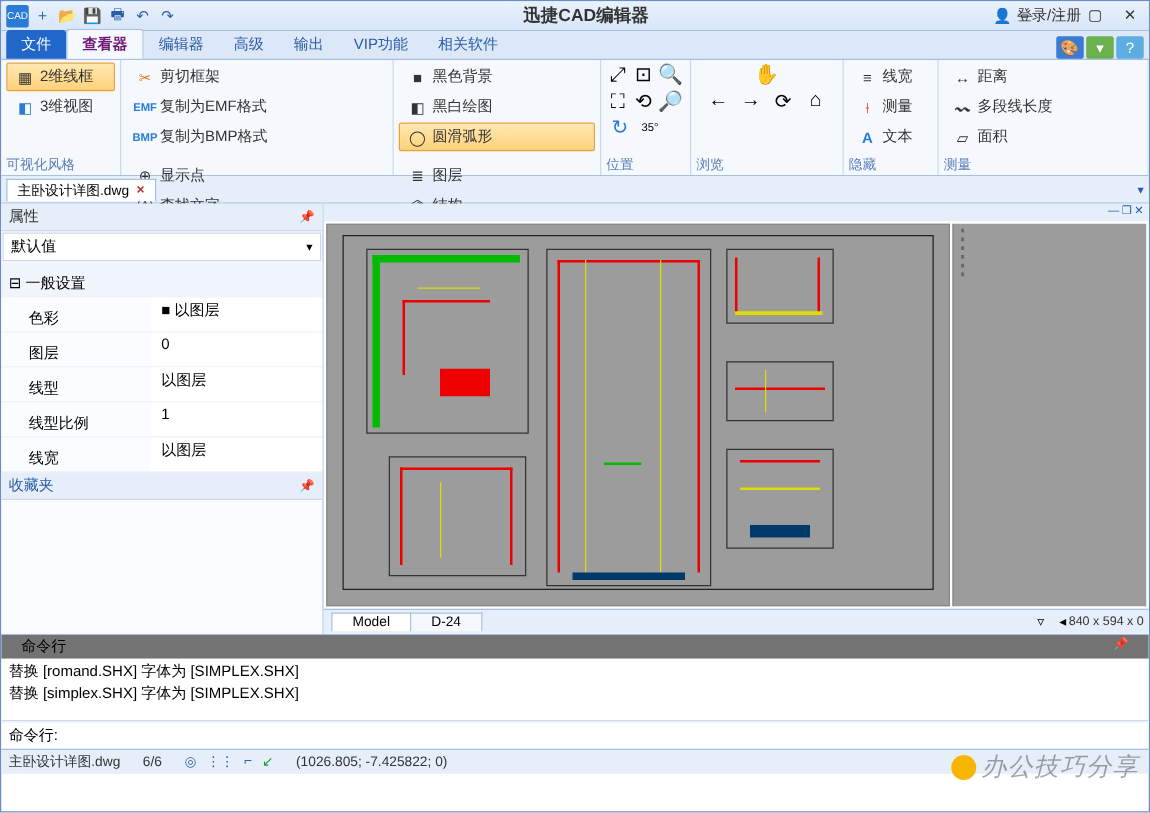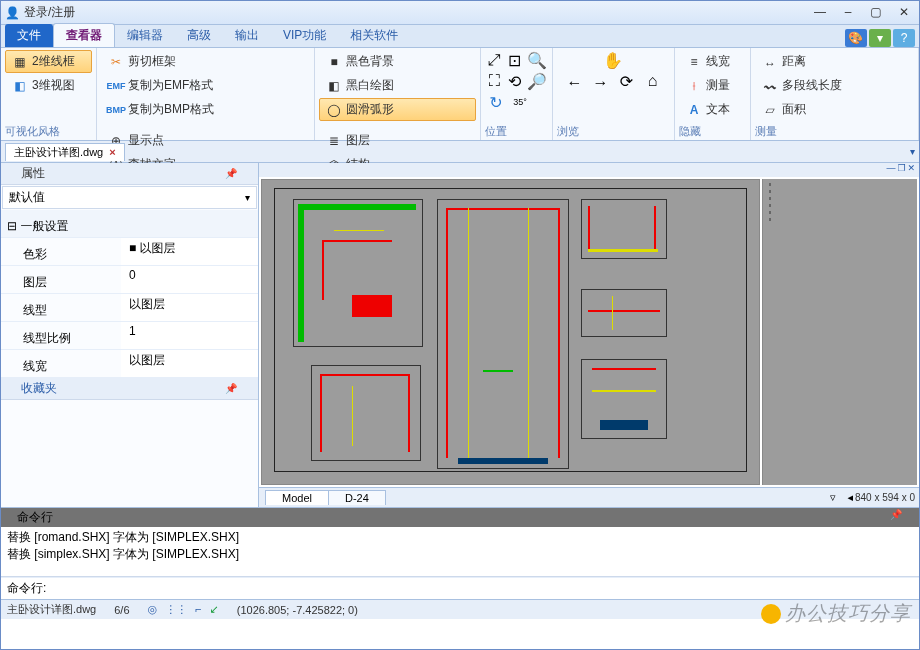--- a/index.html
+++ b/index.html
@@ -36,21 +36,21 @@
 
   
   .doctabbar { height:22px; background:#e6eef9; border-bottom:1px solid #a8c0e0; display:flex; align-items:center; padding:0 4px; }
   .doctab { background:#fff; border:1px solid #a8c0e0; border-bottom:none; padding:1px 8px; font-size:11px; display:flex; align-items:center; gap:6px;}
   .doctab .x{ color:#b33; font-weight:bold; cursor:pointer;}
   .doctabbar .arrow { margin-left:auto; font-size:10px; color:#2a5ca8; cursor:pointer;}
 
   
   .main { display:flex; height:344px; }
   .sidepanel { width:258px; border-right:1px solid #a8c0e0; background:#fafcff; display:flex; flex-direction:column; font-size:12px;}
-  .panel-head { background:#e6eef9; padding:2px 20px; border-bottom:1px solid #cdd9eb; color:#333; display:flex; align-items:center;}
+  .panel-head { background:#e6eef9; padding:2px 6px; border-bottom:1px solid #cdd9eb; color:#333; display:flex; align-items:center;}
   .panel-head .pin { margin-left:auto; font-size:10px;}
   .drop { border:1px solid #cdd9eb; margin:1px; padding:2px 6px; display:flex; align-items:center; background:#fff;}
   .drop .arr{margin-left:auto; font-size:10px;}
   .propgrid { flex:0 0 auto; }
   .proprow { display:flex; border-bottom:1px solid #e6eef9; }
   .proprow .k { width:120px; padding:8px 8px 2px 22px; background:#fafcff;}
   .proprow .v { flex:1; padding:2px 8px; background:#fff;}
   .proprow.cat .k{ padding-left:6px; font-weight:normal; background:#f0f5fc; width:100%;}
   .favhdr{display:flex; border-bottom:1px solid #cdd9eb; padding:2px 6px;}
   .favhdr span:first-child{width:120px;}
@@ -83,20 +83,30 @@
 
   .statusbar{ height:20px; background:#e6eef9; border-top:1px solid #a8c0e0; display:flex; align-items:center; font-size:11px; padding:0 6px; gap:18px; color:#333;}
   .statusbar .sicons{display:flex; gap:8px; color:#2a5ca8;}
   .watermark{position:absolute; right:8px; bottom:22px; font-size:20px; color:rgba(0,0,0,.35); font-style:italic; letter-spacing:1px; pointer-events:none; display:flex; align-items:center; gap:4px;}
   .watermark .dot{width:20px;height:20px;border-radius:50%;background:#f7b500;display:inline-block;}
 </style>
 </head>
 <body>
 
 <div class="titlebar">
+  <div class="qat">
+    <span class="qat-btn" style="background:#2a7bd5;color:#fff;font-size:8px;border-radius:2px;">CAD</span>
+    <span class="qat-btn">＋</span>
+    <span class="qat-btn">📂</span>
+    <span class="qat-btn">💾</span>
+    <span class="qat-btn">🖶</span>
+    <span class="qat-btn">↶</span>
+    <span class="qat-btn">↷</span>
+  </div>
+  <div class="title">迅捷CAD编辑器</div>
   <div class="login">
     <span>👤</span>
     <span>登录/注册</span>
   </div>
   <div class="win-controls">
     <span class="win-btn">—</span>
     <span class="win-btn">–</span>
     <span class="win-btn">▢</span>
     <span class="win-btn">✕</span>
   </div>

